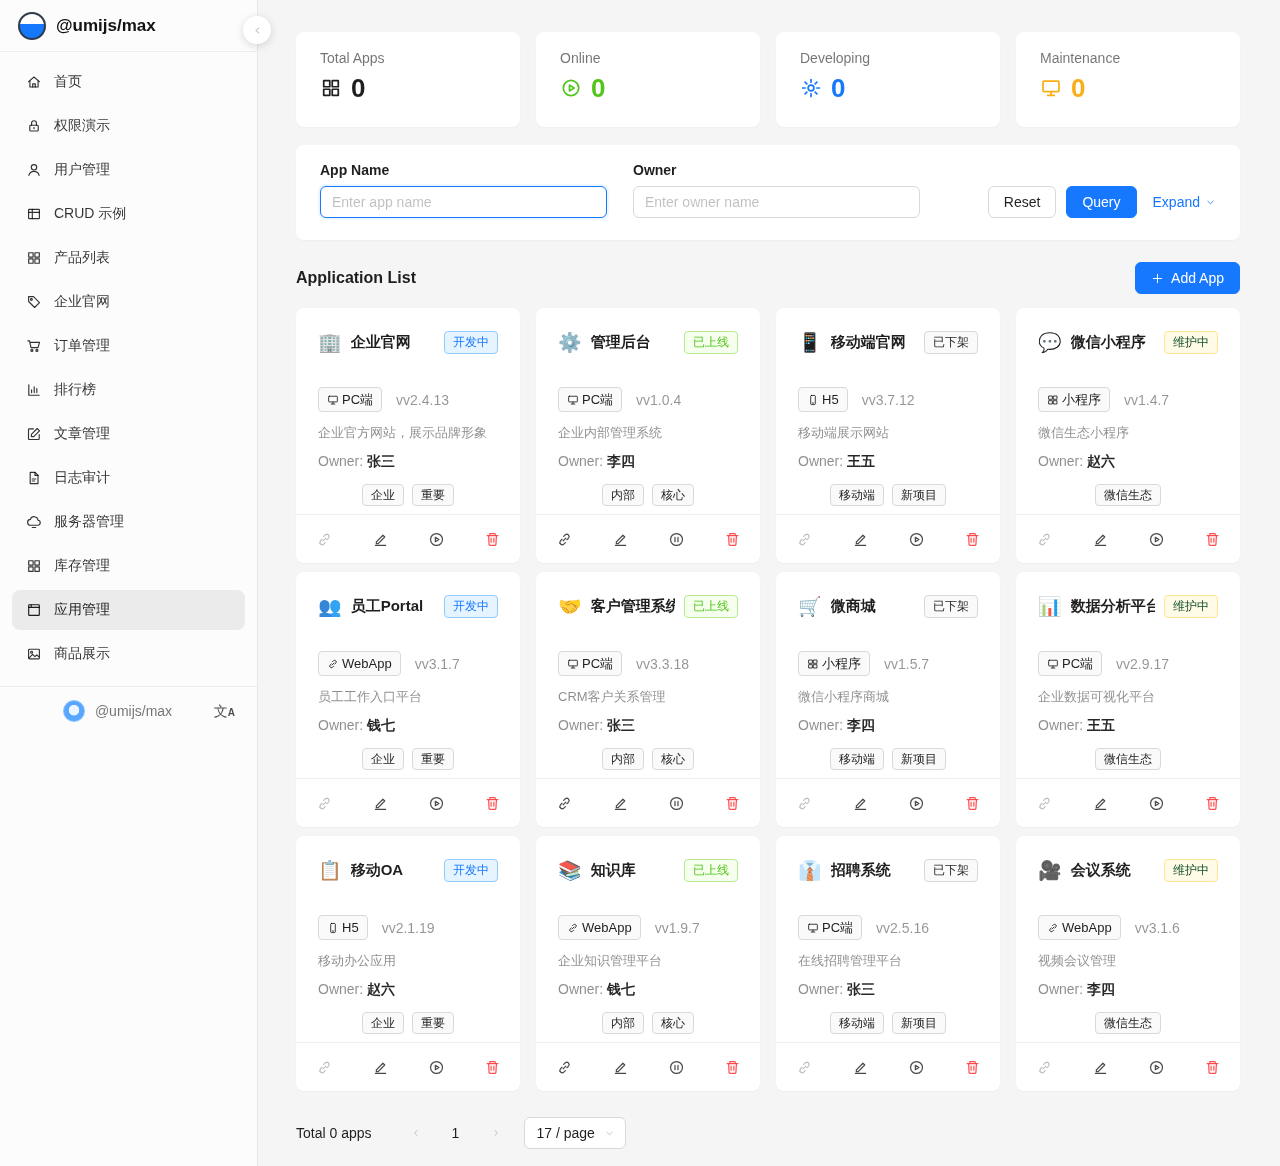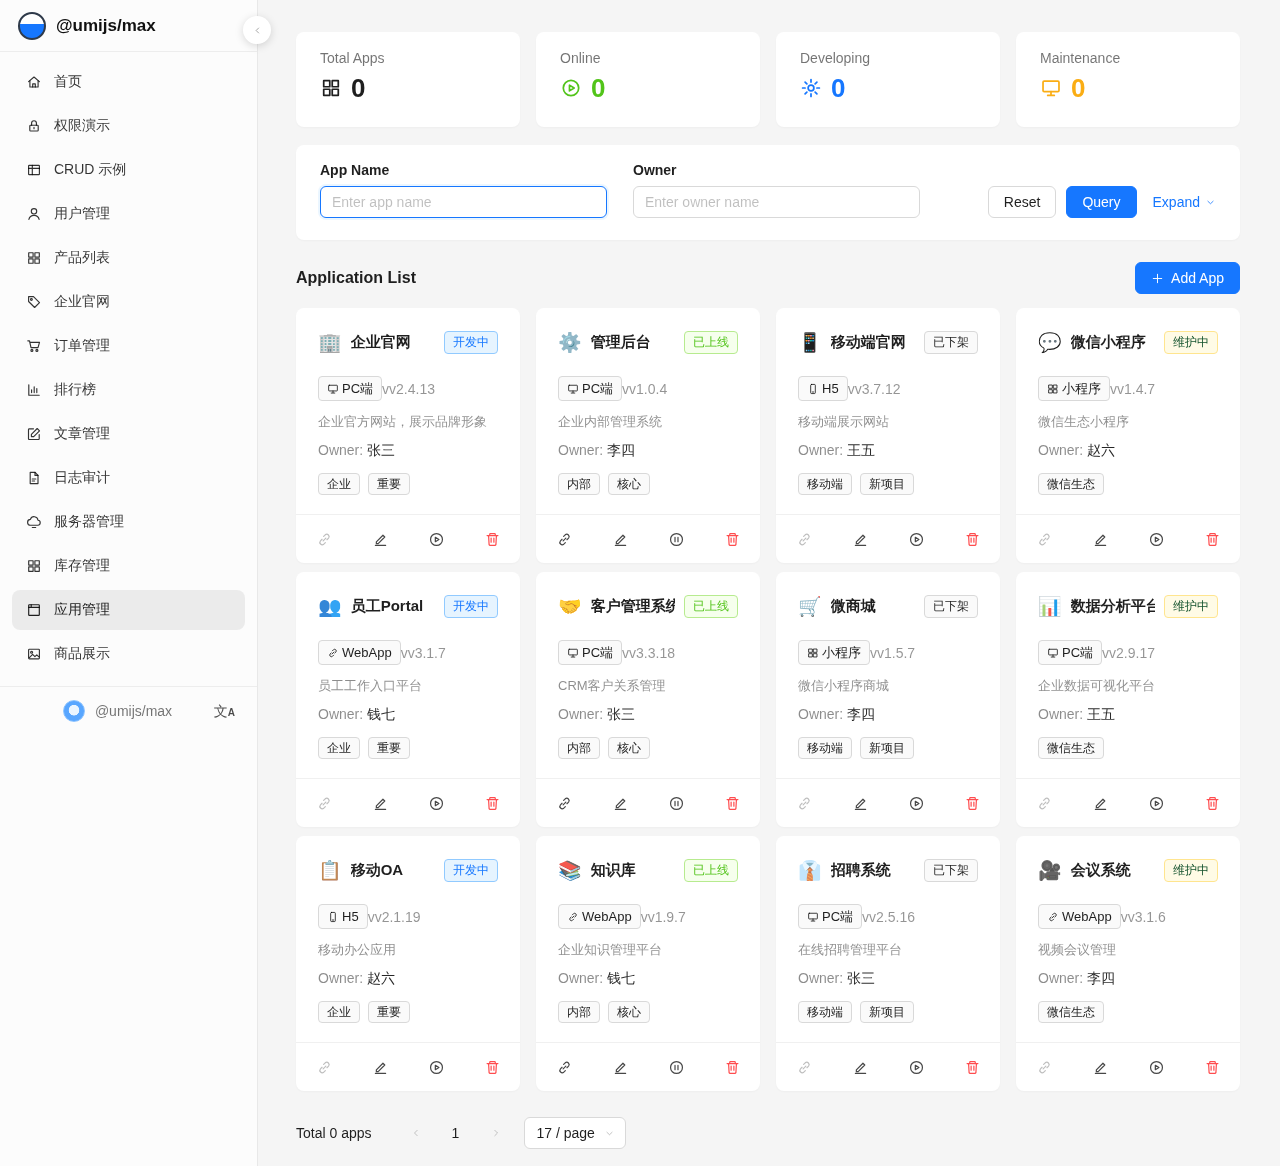--- a/index.html
+++ b/index.html
@@ -53,28 +53,28 @@
   .app-body { padding:23px 22px 0; flex:1; }
   .app-header { display:flex; align-items:center; gap:9px; }
   .app-emoji { font-size:19px; line-height:1; flex-shrink:0; }
   .app-name { font-size:15px; font-weight:700; color:rgba(0,0,0,0.88); flex:1; white-space:nowrap; overflow:hidden; }
   .tag { display:inline-flex; align-items:center; gap:3px; height:23px; padding:0 8px; border-radius:4px; border:1px solid #d9d9d9; background:#fafafa; font-size:12px; color:rgba(0,0,0,0.88); white-space:nowrap; flex-shrink:0; }
   .tag .ic { width:12px; height:12px; }
   .st-processing { background:#e6f4ff; border-color:#91caff; color:#1677ff; }
   .st-success { background:#f6ffed; border-color:#b7eb8f; color:#52c41a; }
   .st-warning { background:#fffbe6; border-color:#ffe58f; color:#14532d; }
   .st-default { background:#fafafa; border-color:#d9d9d9; color:rgba(0,0,0,0.88); }
-  .platform-row { margin-top:22px; display:flex; align-items:center; }
+  .platform-row { margin-top:33px; display:flex; align-items:center; gap:14px; }
   .plat { font-size:13px; height:25px; }
   .version { color:rgba(0,0,0,0.42); font-size:14px; }
   .app-desc { margin-top:12px; font-size:13px; color:rgba(0,0,0,0.45); white-space:nowrap; overflow:hidden; }
   .owner-row { margin-top:11px; font-size:14px; }
   .owner-label { color:rgba(0,0,0,0.45); }
-  .owner-name { color:rgba(0,0,0,0.85); font-weight:400; }
-  .tags-row { margin-top:13px; display:flex; gap:8px; }
+  .owner-name { color:rgba(0,0,0,0.85); font-weight:700; }
+  .tags-row { margin-top:13px; display:flex; gap:8px;justify-content:center; }
   .tags-row .tag { height:22px; }
   .app-footer { border-top:1px solid #f0f0f0; height:49px; display:flex; align-items:center; flex-shrink:0; }
   .action { flex:1; display:flex; justify-content:center; align-items:center; color:rgba(0,0,0,0.72); cursor:pointer; }
   .action .ic { width:17px; height:17px; }
   .action.disabled { color:rgba(0,0,0,0.25); }
   .action.danger { color:#ff4d4f; }
 
   .pagination { display:flex; align-items:center; margin-top:26px; font-size:14px; }
   .pag-total { margin-right:24px; color:rgba(0,0,0,0.88); }
   .pag-item { min-width:32px; height:32px; display:flex; align-items:center; justify-content:center; margin:0 4px; border-radius:6px; cursor:pointer; }
@@ -106,31 +106,31 @@
         </div>
         <div class="menu-item">
           <svg class="ic" viewBox="0 0 16 16">
             <rect x="3.8" y="7.2" width="8.4" height="5.8" rx="0.8"></rect>
             <path d="M5.6 7.2V5.1a2.4 2.4 0 0 1 4.8 0v2.1M8 9.4v1.3"></path>
           </svg>
           <span>权限演示</span>
         </div>
         <div class="menu-item">
           <svg class="ic" viewBox="0 0 16 16">
+            <circle cx="8" cy="5.3" r="2.7"></circle>
+            <path d="M2.9 13.4c.6-2.9 2.6-4.1 5.1-4.1s4.5 1.2 5.1 4.1"></path>
+          </svg>
+          <span>用户管理</span>
+        </div>
+        <div class="menu-item">
+          <svg class="ic" viewBox="0 0 16 16">
             <rect x="2.6" y="3.4" width="10.8" height="9.2" rx="0.6"></rect>
             <path d="M2.6 6.4h10.8M6.3 3.4v9.2"></path>
           </svg>
           <span>CRUD 示例</span>
-        </div>
-        <div class="menu-item">
-          <svg class="ic" viewBox="0 0 16 16">
-            <circle cx="8" cy="5.3" r="2.7"></circle>
-            <path d="M2.9 13.4c.6-2.9 2.6-4.1 5.1-4.1s4.5 1.2 5.1 4.1"></path>
-          </svg>
-          <span>用户管理</span>
         </div>
         <div class="menu-item">
           <svg class="ic" viewBox="0 0 16 16">
             <rect x="2.7" y="2.7" width="4.4" height="4.4"></rect>
             <rect x="8.9" y="2.7" width="4.4" height="4.4"></rect>
             <rect x="2.7" y="8.9" width="4.4" height="4.4"></rect>
             <rect x="8.9" y="8.9" width="4.4" height="4.4"></rect>
           </svg>
           <span>产品列表</span>
         </div>

